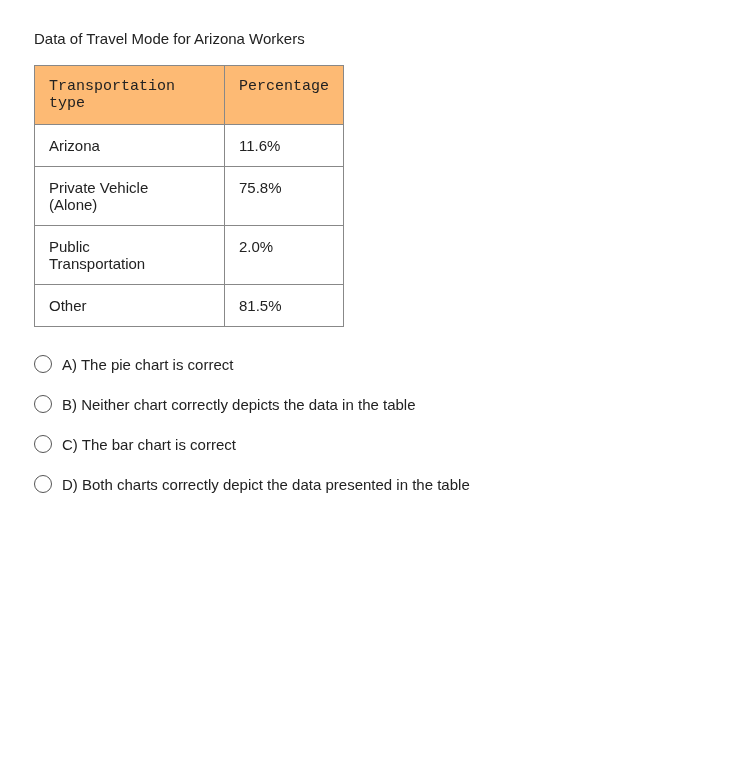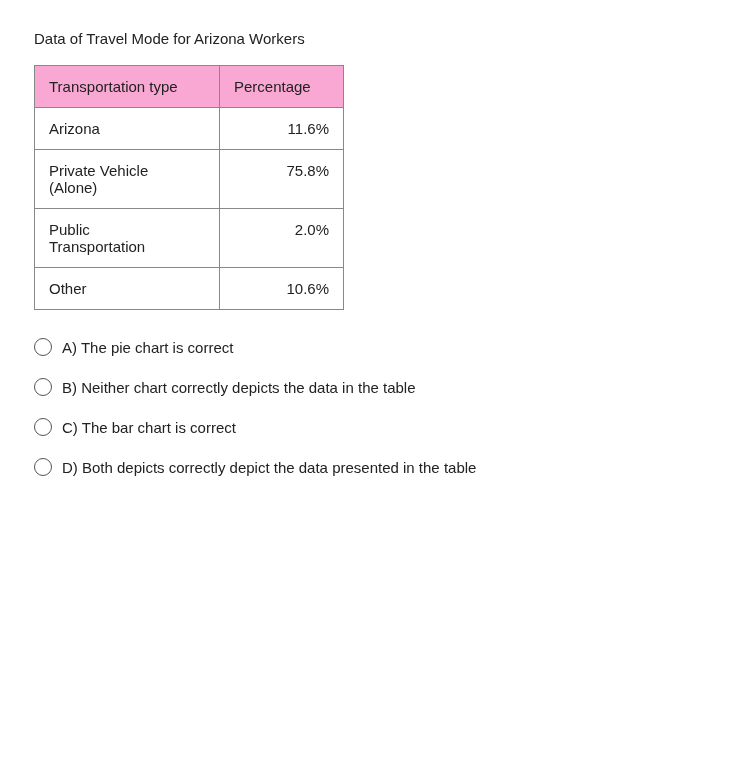--- a/index.html
+++ b/index.html
@@ -37,25 +37,26 @@
       border: 1px solid #888;
       padding: 12px 14px;
       text-align: left;
       vertical-align: top;
       font-size: 15px;
       font-weight: normal;
     }
 
     .data-table th {
       font-weight: normal;
-      background: #f9a8d4;
+      background: #fdba74;
+      font-family: Liberation Mono, monospace;
     }
 
     .data-table td.pct {
-      text-align: right;
+      text-align: left;
     }
 
     .options-list {
       list-style: none;
       padding: 0;
       margin-left: 4px;
     }
 
     .options-list li {
       display: flex;
@@ -100,35 +101,35 @@
       <tr>
         <td>Private Vehicle<br>(Alone)</td>
         <td class="pct">75.8%</td>
       </tr>
       <tr>
         <td>Public<br>Transportation</td>
         <td class="pct">2.0%</td>
       </tr>
       <tr>
         <td>Other</td>
-        <td class="pct">10.6%</td>
+        <td class="pct">81.5%</td>
       </tr>
     </tbody>
 </table>
 
 <ul class="options-list" id="options-list">
 <li>
       <span class="radio-circle"></span>
       <span class="option-text">A) The pie chart is correct</span>
     </li>
     <li>
       <span class="radio-circle"></span>
       <span class="option-text">B) Neither chart correctly depicts the data in the table</span>
     </li>
     <li>
       <span class="radio-circle"></span>
       <span class="option-text">C) The bar chart is correct</span>
     </li>
     <li>
       <span class="radio-circle"></span>
-      <span class="option-text">D) Both depicts correctly depict the data presented in the table</span>
+      <span class="option-text">D) Both charts correctly depict the data presented in the table</span>
     </li>
   </ul>
 
 </body></html>

